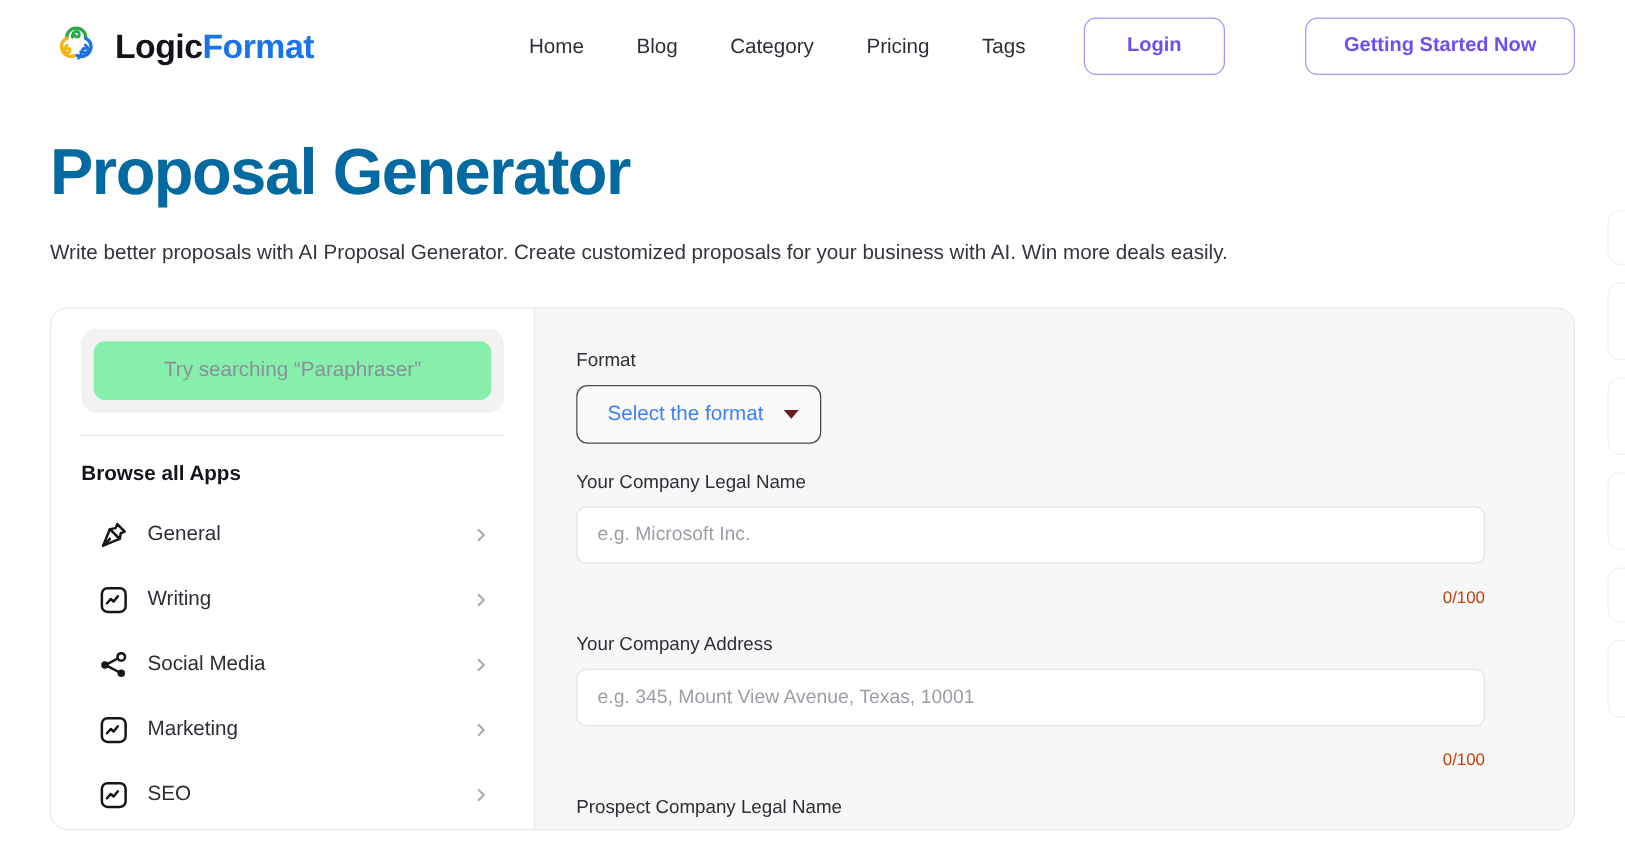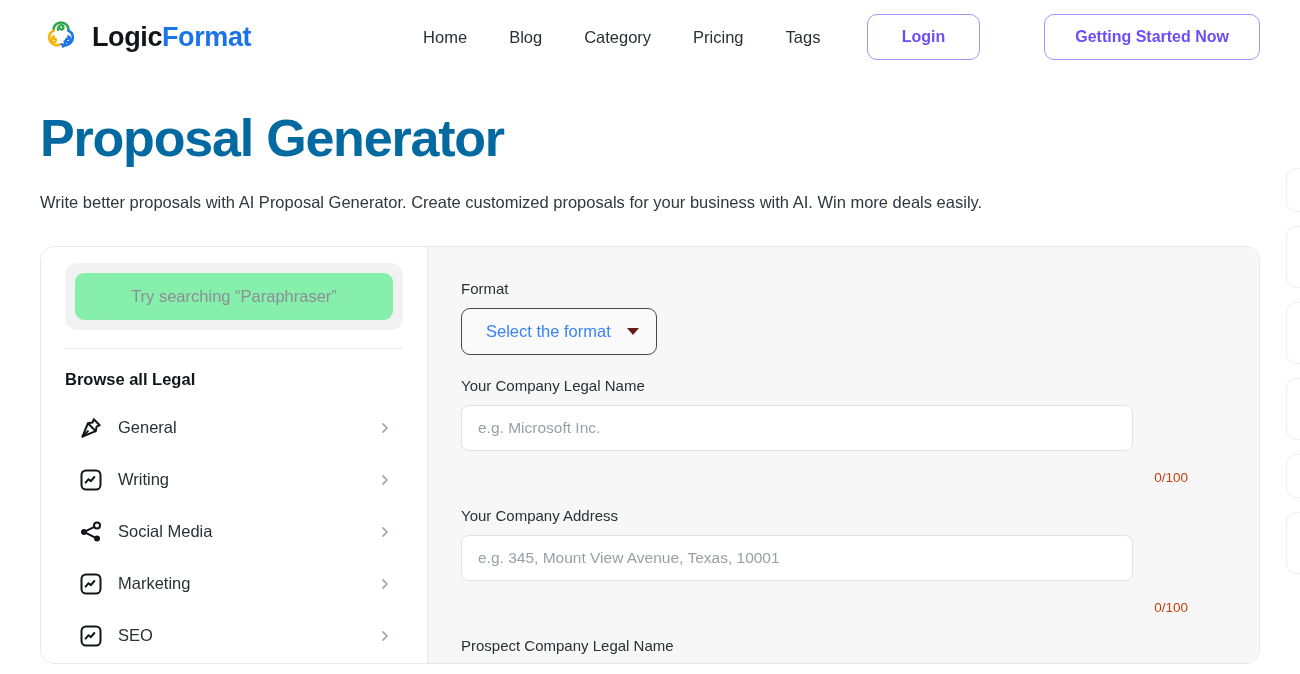--- a/index.html
+++ b/index.html
@@ -207,21 +207,21 @@
   }
   .caret {
     width: 0; height: 0;
     border-left: 6px solid transparent;
     border-right: 6px solid transparent;
     border-top: 7px solid #6b1a1a;
     flex: 0 0 12px;
   }
 
   .text-input {
-    width: 672px;
+    width: 727px;
     border: 1px solid #e3e3e5;
     border-radius: 8px;
     background: #ffffff;
     padding: 13px 16px;
     font-size: 15.5px;
     font-family: "Liberation Sans", sans-serif;
     color: #2b2f36;
     outline: none;
     cursor: text;
   }
@@ -296,21 +296,21 @@
 
 <div class="panel-wrap">
   <div class="panel">
 
     <aside class="sidebar">
       <div class="search-shell">
         <input class="search-input" type="text" placeholder="Try searching “Paraphraser”" style="">
       </div>
 
       <div class="sb-divider"></div>
-      <div class="sb-heading">Browse all Legal</div>
+      <div class="sb-heading">Browse all Apps</div>
 
       <div class="app-list">
 
         <div class="app-item">
           <svg class="app-icon" viewBox="0 0 24 24" fill="none">
             <path d="M14.8 3.3l5.9 5.9-3.1 1.4-0.8 4.6-7.9-7.9 4.6-0.8z" stroke="currentColor" stroke-width="2" stroke-linejoin="round"></path>
             <path d="M8.9 7.3l-5.4 13.2 13.2-5.4" stroke="currentColor" stroke-width="2" stroke-linejoin="round" fill="none"></path>
             <path d="M3.5 20.5l5.4-5.4" stroke="currentColor" stroke-width="2" stroke-linecap="round"></path>
           </svg>
           <span class="app-label">General</span>

